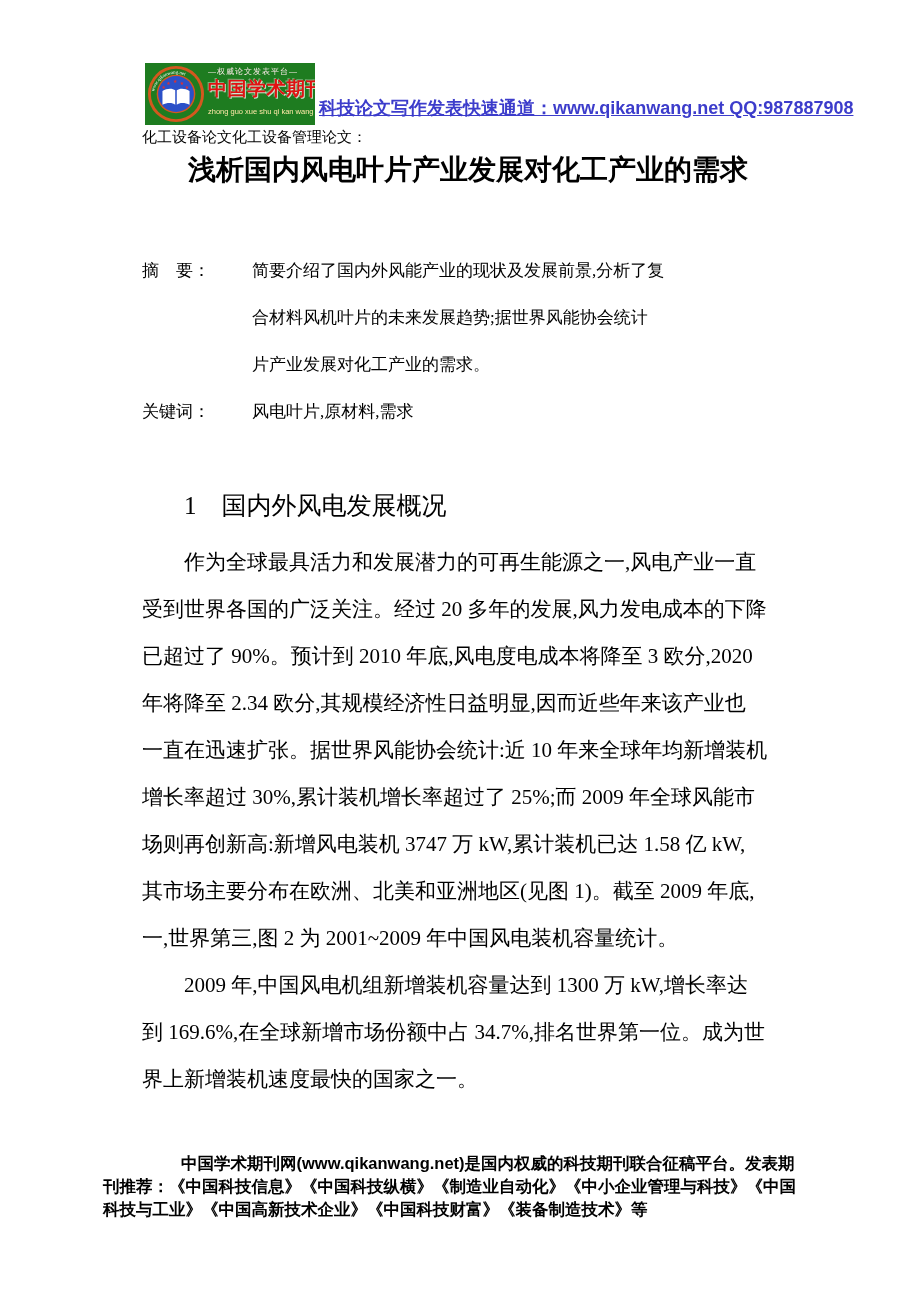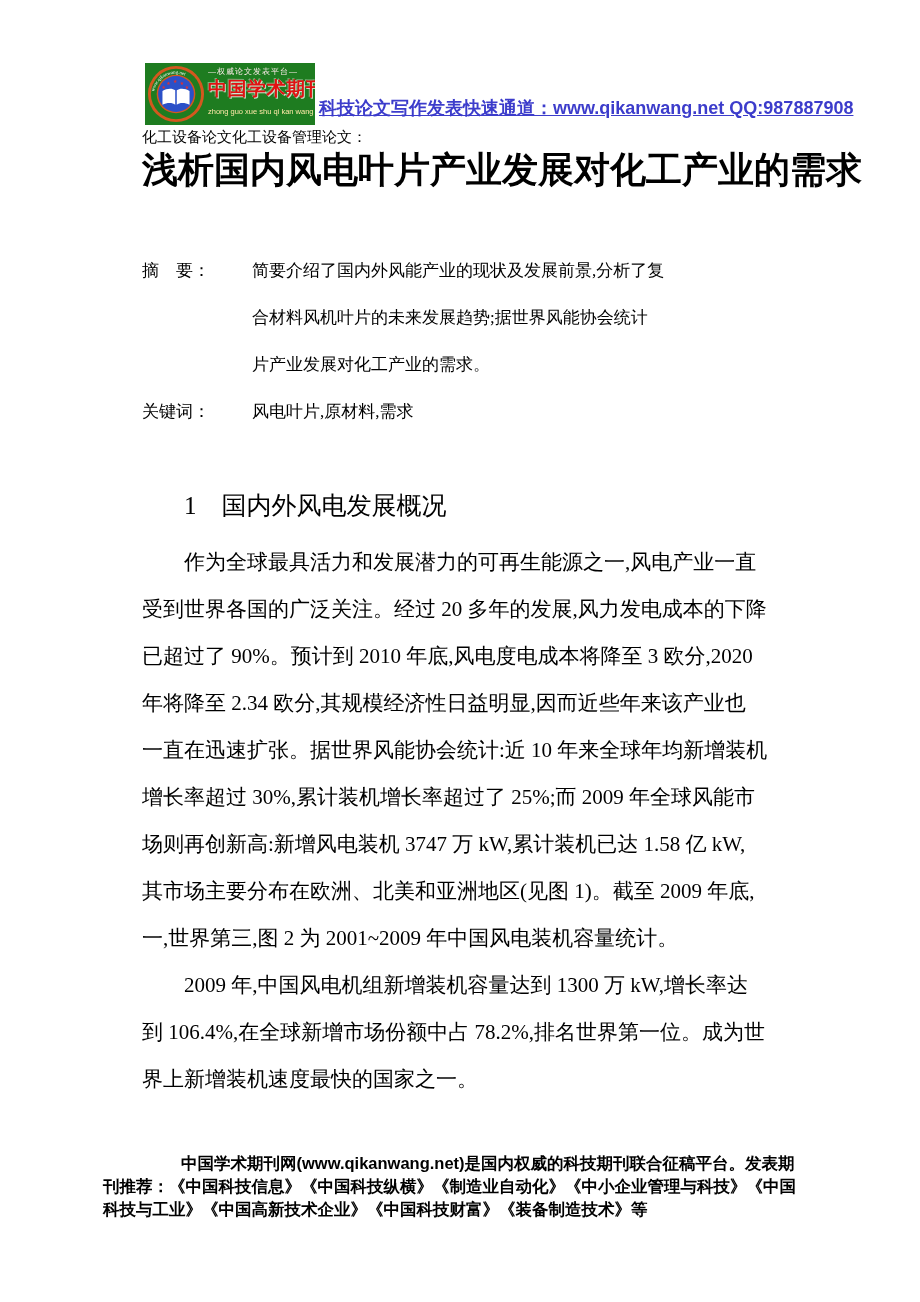--- a/index.html
+++ b/index.html
@@ -17,21 +17,21 @@
   .logo-title{font-size:19px;font-weight:bold;color:#e01212;white-space:nowrap;
               margin-top:3px;letter-spacing:0.5px;
               text-shadow:1px 1px 0 rgba(255,255,255,.75),-1px -1px 0 rgba(255,255,255,.4);}
   .logo-pinyin{font-size:7.5px;color:#ffe9a8;white-space:nowrap;margin-top:10px;}
   .tagline{position:absolute;left:319px;top:97px;font-size:18px;font-weight:bold;
            color:#3c3ccb;text-decoration:underline;white-space:nowrap;cursor:pointer;
            font-family:"Liberation Sans","DejaVu Sans",sans-serif;line-height:22px;}
   .meta{position:absolute;left:142px;top:127px;font-size:15px;line-height:20px;color:#000;}
   
   .doc{position:absolute;left:142px;top:150px;width:652px;}
-  .title{margin:0;text-align:center;font-size:36px;font-weight:bold;line-height:40px;white-space:nowrap;}
+  .title{margin:0;text-align:center;font-size:28px;font-weight:bold;line-height:40px;white-space:nowrap;}
   .spacer-title{height:57px;}
   .abs-row{display:flex;font-size:17px;}
   .abs-label{flex:none;width:110px;line-height:47px;white-space:nowrap;}
   .abs-content{flex:1;}
   .aline{line-height:47px;white-space:nowrap;}
   .blank-line{height:47px;}
   .heading{font-size:25px;line-height:47px;padding-left:42px;white-space:nowrap;}
   .para-gap{height:10px;}
   .line{font-size:21px;line-height:47px;white-space:nowrap;}
   .line.indent{padding-left:42px;}
@@ -112,21 +112,21 @@
       <div class="line">年将降至 2.34 欧分,其规模经济性日益明显,因而近些年来该产业也</div>
       <div class="line">一直在迅速扩张。据世界风能协会统计:近 10 年来全球年均新增装机</div>
       <div class="line">增长率超过 30%,累计装机增长率超过了 25%;而 2009 年全球风能市</div>
       <div class="line">场则再创新高:新增风电装机 3747 万 kW,累计装机已达 1.58 亿 kW,</div>
       <div class="line">其市场主要分布在欧洲、北美和亚洲地区(见图 1)。截至 2009 年底,</div>
       <div class="line">一,世界第三,图 2 为 2001~2009 年中国风电装机容量统计。</div>
     </div>
 
     <div class="para">
       <div class="line indent">2009 年,中国风电机组新增装机容量达到 1300 万 kW,增长率达</div>
-      <div class="line">到 106.4%,在全球新增市场份额中占 78.2%,排名世界第一位。成为世</div>
+      <div class="line">到 169.6%,在全球新增市场份额中占 34.7%,排名世界第一位。成为世</div>
       <div class="line">界上新增装机速度最快的国家之一。</div>
     </div>
   </main>
 
   <footer class="footer">
     <div class="fline findent">中国学术期刊网(www.qikanwang.net)是国内权威的科技期刊联合征稿平台。发表期</div>
     <div class="fline">刊推荐：《中国科技信息》《中国科技纵横》《制造业自动化》《中小企业管理与科技》《中国</div>
     <div class="fline">科技与工业》《中国高新技术企业》《中国科技财富》《装备制造技术》等</div>
   </footer>
 

